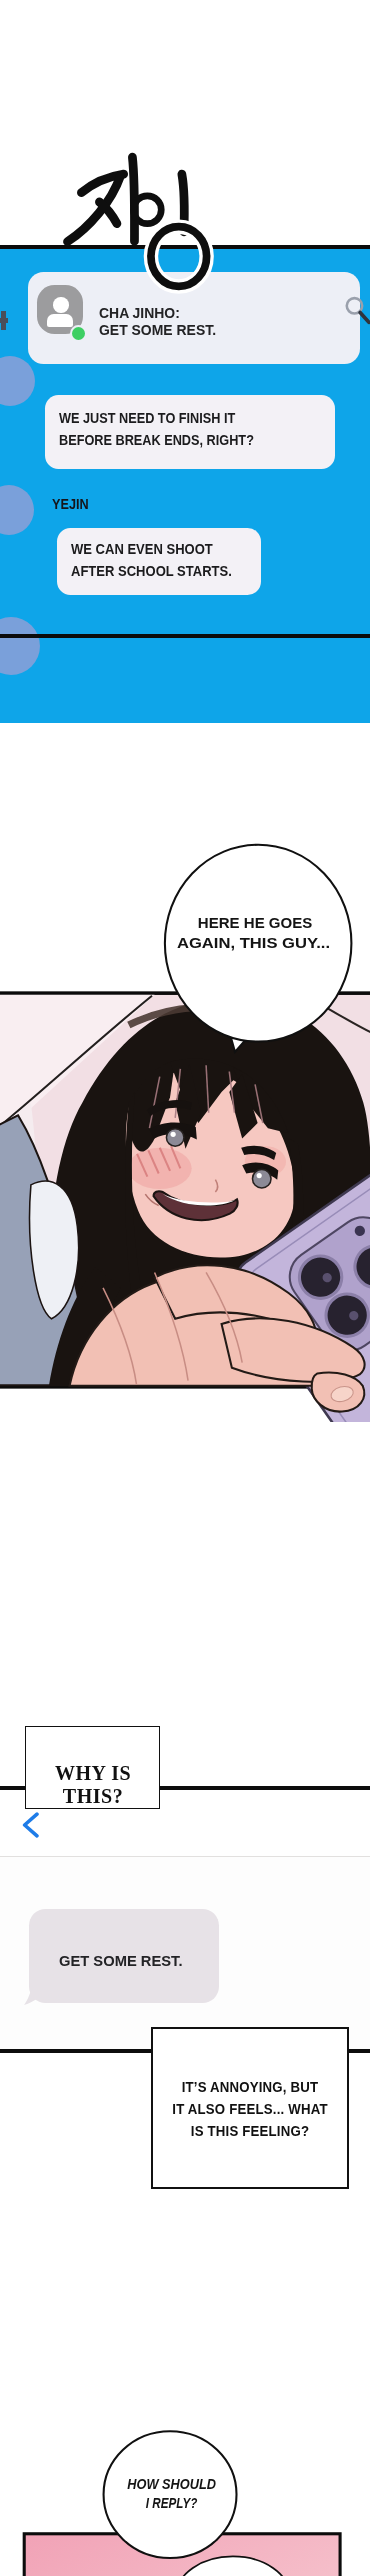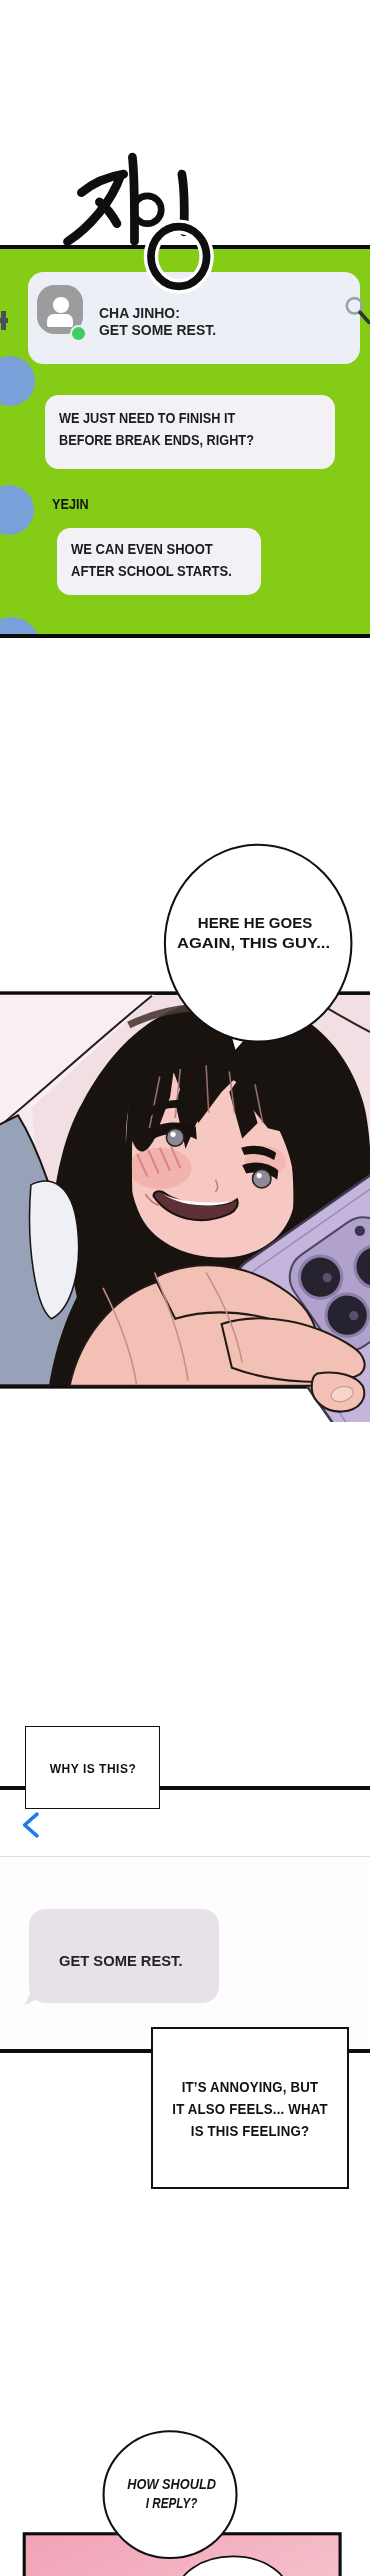--- a/index.html
+++ b/index.html
@@ -5,21 +5,21 @@
   html,body{margin:0;padding:0;}
   body{width:371px;background:#ffffff;font-family:"Liberation Sans", sans-serif;}
   #page{position:relative;width:371px;height:3844px;overflow:hidden;background:#ffffff;}
   .abs{position:absolute;}
   .ctext{font-weight:bold;color:#111111;}
 </style>
 </head>
 <body>
 <div id="page">
 
-<div id="sec-chat1" class="abs" style="left:0;top:245px;width:371px;height:393px;background:#84cc16;overflow:hidden;">
+<div id="sec-chat1" class="abs" style="left:0;top:245px;width:371px;height:478px;background:#0ea5e9;overflow:hidden;">
 
   <div class="abs" style="left:0;top:0;width:371px;height:3.6px;background:#0b0b0b;"></div>
 
   <div class="abs" style="left:0;top:66px;width:7.7px;height:18.5px;">
     <div class="abs" style="left:0;top:6.7px;width:7.7px;height:5.2px;background:#4a4e59;"></div>
     <div class="abs" style="left:1px;top:0;width:4.6px;height:18.5px;background:#4a4e59;"></div>
   </div>
 
   <div class="abs" style="left:28px;top:27px;width:332px;height:92px;background:#edeff6;border-radius:15.5px;"></div>
 
@@ -201,21 +201,21 @@
         <path d="M22,5 C20,30 14,48 4,62 C24,56 42,42 52,26 Z" fill="#e7e2e7"></path>
       </svg>
 
   <div class="abs" style="left:29px;top:214px;width:190px;height:94px;background:#e7e2e7;border-radius:16.5px;"></div>
 
   <div class="abs ctext" style="left:59px;top:257px;font-size:15.5px;color:#232326;transform:scale(0.95,1);transform-origin:0 0;">GET SOME REST.</div>
 
   <div class="abs" style="left:0;top:354px;width:371px;height:4.1px;background:#0d0d0d;"></div>
 
   <div class="abs" style="left:25px;top:31px;width:133px;height:81px;background:#ffffff;border:1.5px solid #111111;"></div>
-  <div class="abs ctext" style="left:25px;top:67px;width:136px;text-align:center;font-size:12px;letter-spacing:0.5px;">WHY IS THIS?</div>
+  <div class="abs ctext" style="left:25px;top:67px;width:136px;text-align:center;font-size:20px;letter-spacing:0.5px;font-family:Liberation Serif, serif;">WHY IS THIS?</div>
 
   <div class="abs" style="left:151px;top:332px;width:194px;height:158px;background:#ffffff;border:2.1px solid #111111;"></div>
   <div class="abs ctext" style="left:151px;top:381px;width:198px;text-align:center;font-size:14.4px;line-height:22px;letter-spacing:0.2px;transform:scale(0.92,1);transform-origin:50% 0;">IT’S ANNOYING, BUT<br>IT ALSO FEELS... WHAT<br>IS THIS FEELING?</div>
 </div>
 
 <svg id="sec-panel2" class="abs" style="left:0;top:2391px;" width="371" height="773" viewBox="0 4640 720 1500">
 <g>
   <defs>
     <linearGradient id="pk" x1="0" y1="0" x2="0.35" y2="1">
       <stop offset="0" stop-color="#f1a2b6"></stop>

